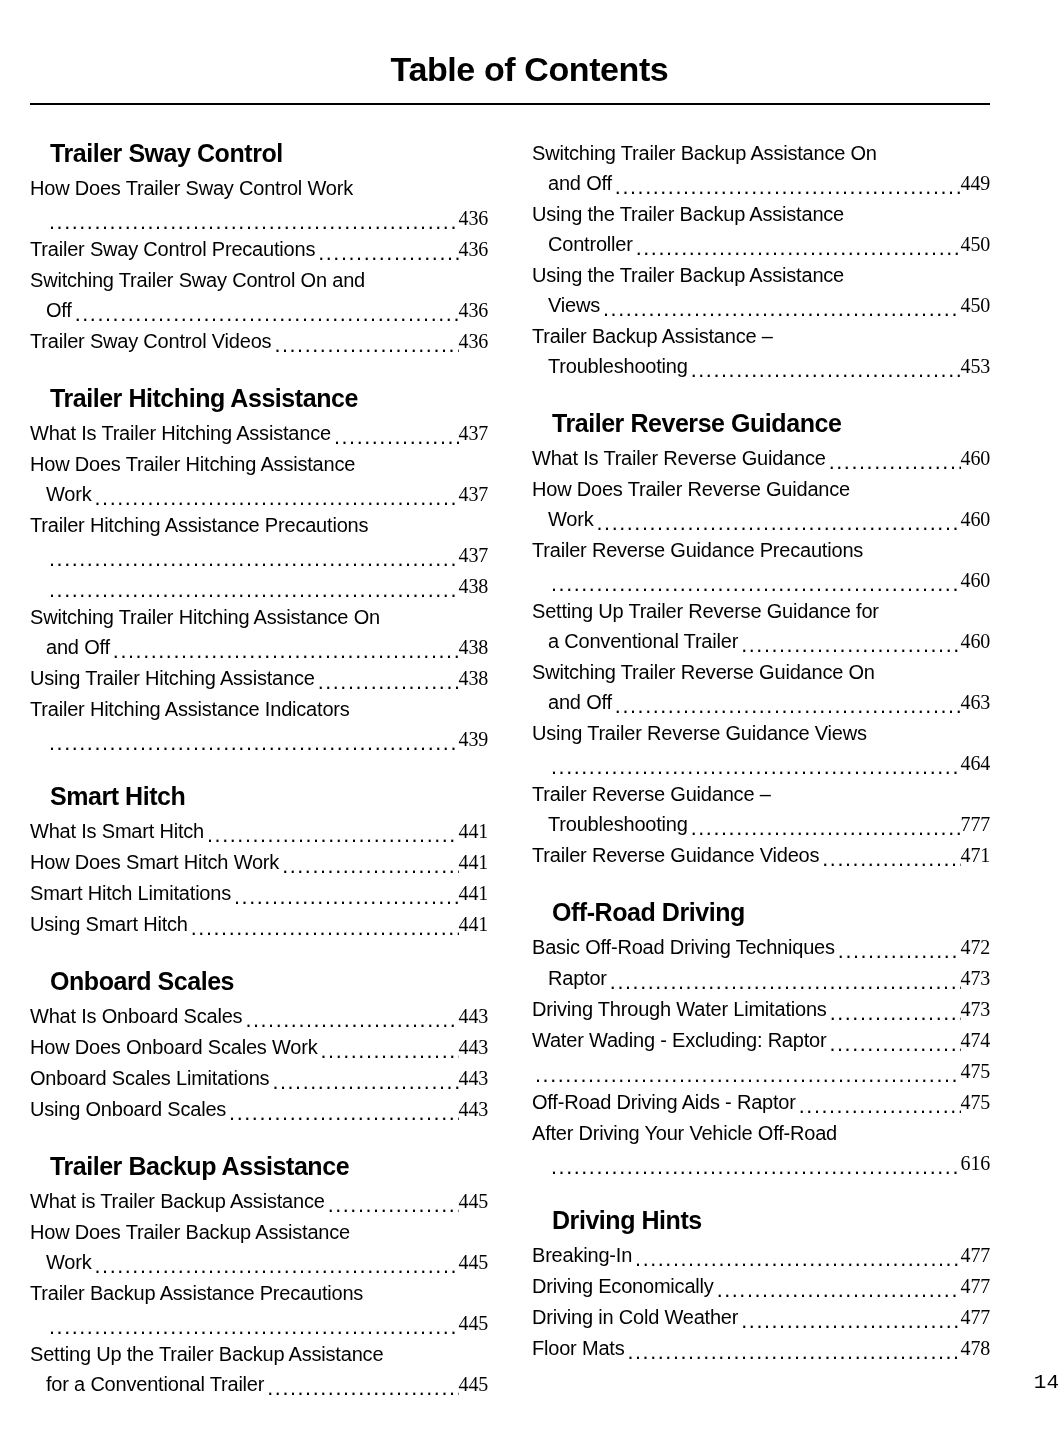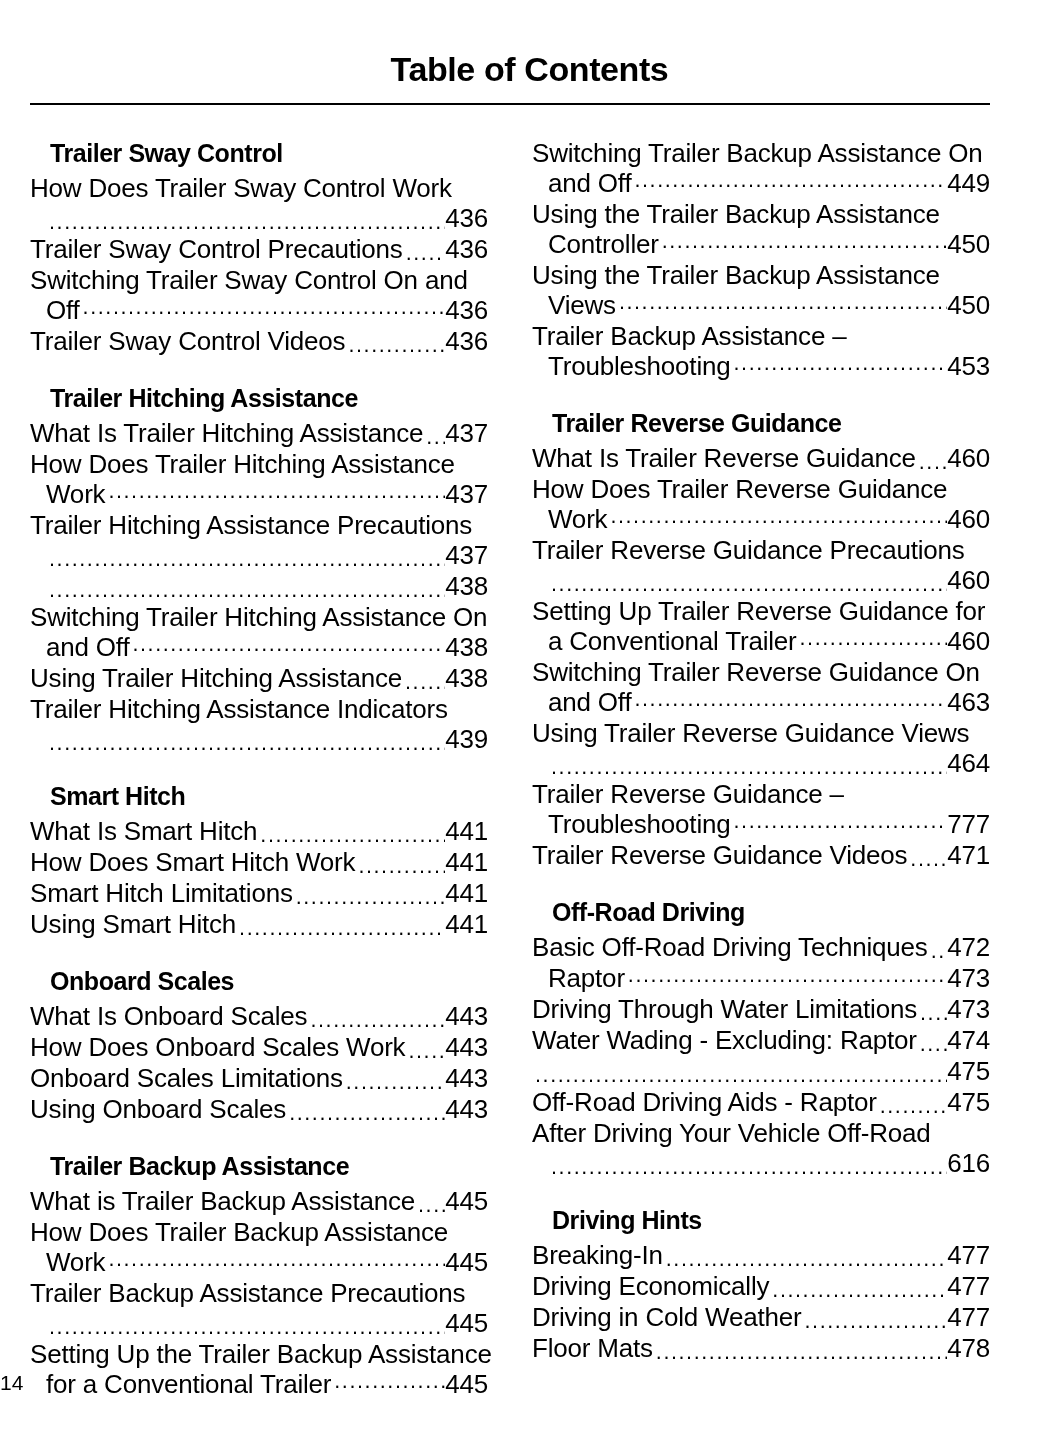--- a/index.html
+++ b/index.html
@@ -67,37 +67,36 @@
     font-weight: bold;
     letter-spacing: -0.45px;
     line-height: 30px;
     margin-bottom: 5px;
     white-space: nowrap;
     margin-left: 20px;
   }
 
   
   .entry {
-    font-size: 26px;
+    font-size: 20px;
     line-height: 30px;
     letter-spacing: -0.2px;
     position: relative;
     margin-bottom: 1px;
   }
   
   .entry-line {
     display: flex;
     align-items: flex-end;
     width: 100%;
   }
   
   .entry-line.cont {
     padding-left: 16px;
     width: calc(100% - 16px);
-    align-items: center;
   }
   .entry-text {
     white-space: nowrap;
     flex: 0 0 auto;
   }
   .leader {
     flex: 1 1 auto;
     overflow: hidden;
     white-space: nowrap;
     margin: 0 0 4px 3px;
@@ -107,36 +106,38 @@
     color: #000;
     height: 12px;
   }
   .leader::before {
     content: "......................................................................................................";
   }
   .pageno {
     flex: 0 0 auto;
     white-space: nowrap;
     text-align: right;
+    font-family: Liberation Serif, serif;
   }
   
   .entry-line.leaderline {
     padding-left: 16px;
     width: calc(100% - 16px);
   }
 
   
   .folio {
     position: absolute;
     left: 0;
     top: 1370px;
     width: 1059px;
-    text-align: left;
+    text-align: right;
     font-size: 21px;
     line-height: 26px;
+    font-family: Liberation Mono, monospace;
   }
 </style>
 </head>
 <body>
 
 <div class="page">
 
   <div class="toc-title">Table of Contents</div>
   <div class="title-rule"></div>
 

